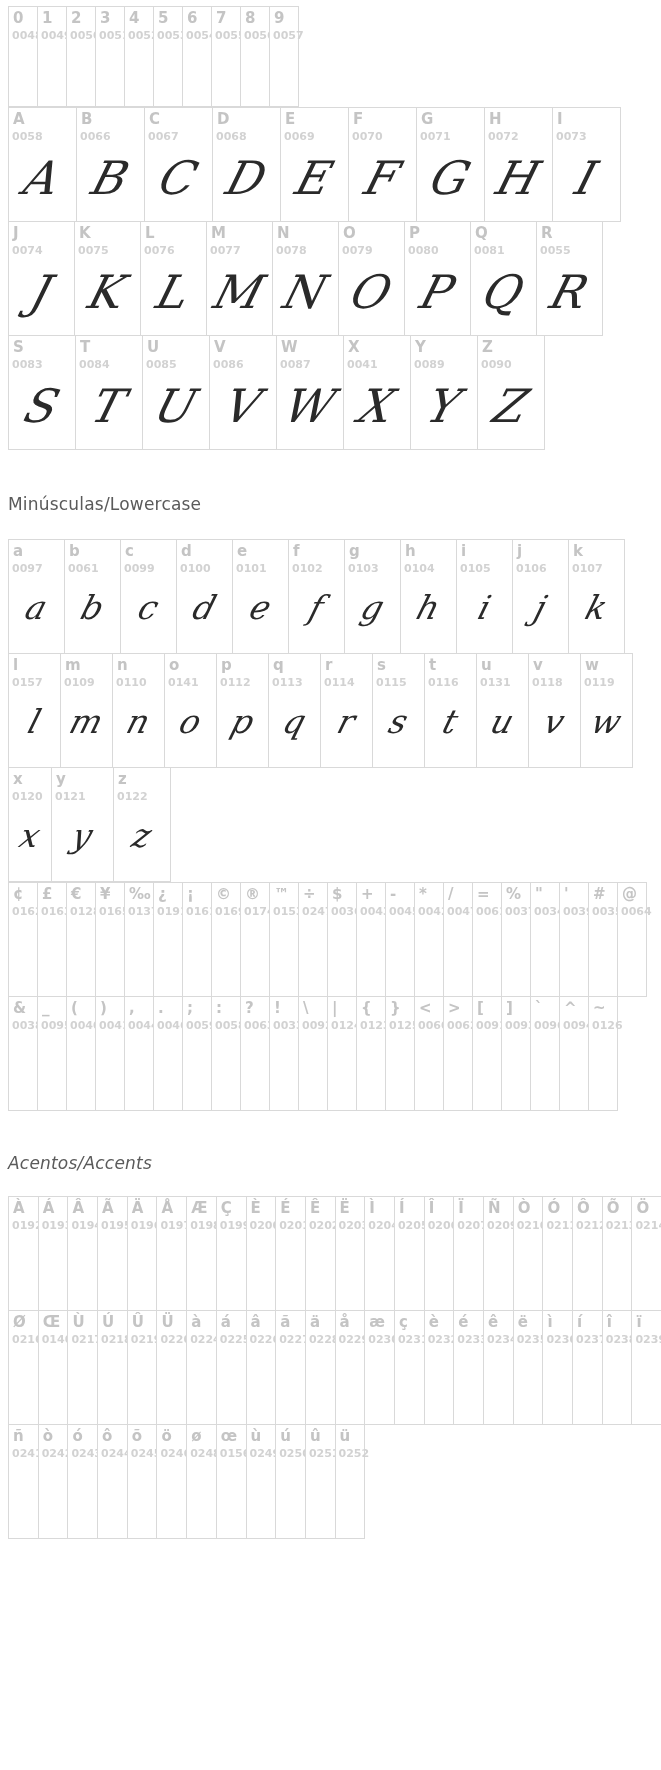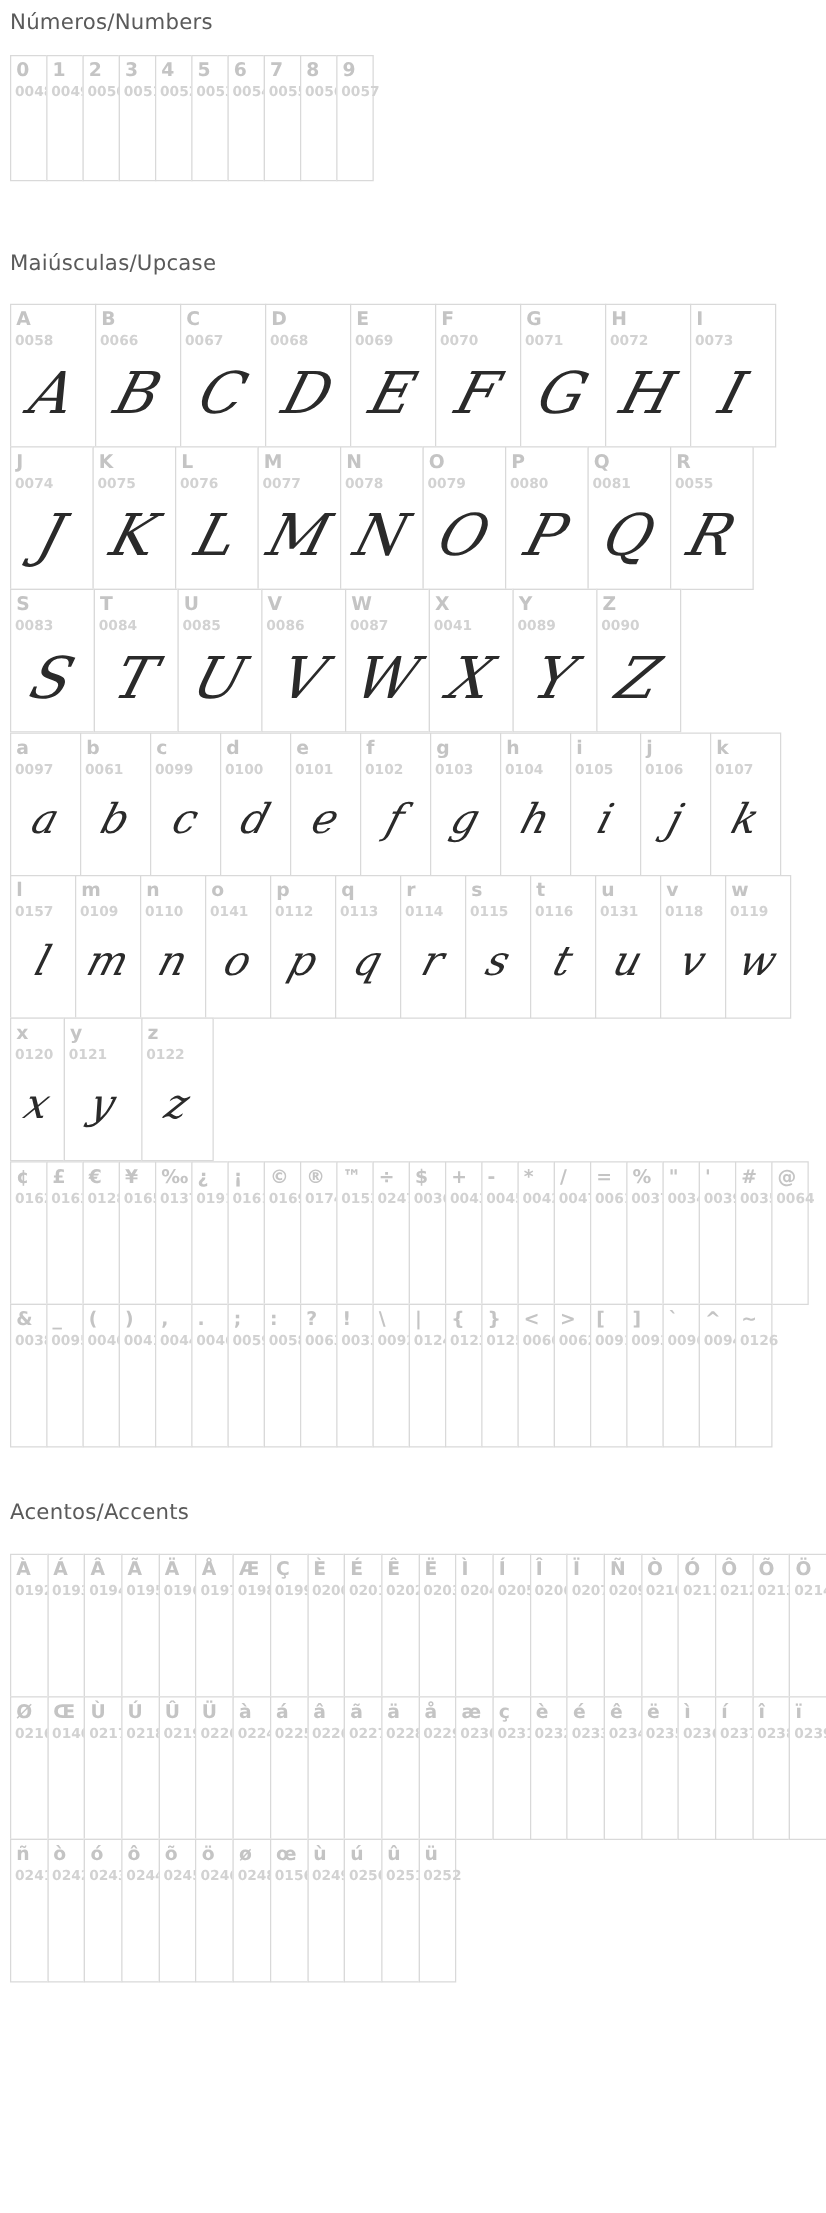--- a/index.html
+++ b/index.html
@@ -14,21 +14,21 @@
     font-weight:400;
     color:#5a5a5a;
     margin:0;
     letter-spacing:0.2px;
   }
   .section{margin:0;}
   #numbers h2.section-title{margin:2px 0 16px 0;}
   #upcase h2.section-title{margin:56px 0 22px 0;}
   #lowercase h2.section-title{margin:44px 0 25px 0;}
   #symbols h2.section-title{margin:38px 0 24px 0;}
-  #accents h2.section-title{margin:42px 16px 23px 0;}
+  #accents h2.section-title{margin:42px 16px 23px 0;font-style:italic;}
 
   .row{display:flex;}
   .row + .row{margin-top:-1px;}
   .cell{
     position:relative;
     box-sizing:border-box;
     border:1px solid #d9d9d9;
     height:115px;
     flex:0 0 auto;
     background:#ffffff;
@@ -74,21 +74,20 @@
   #lowercase .row-2 .cell:nth-child(2){width:63px;}
   #lowercase .row-2 .cell:nth-child(3){width:58px;}
   #upcase .glyph{font-size:46px;bottom:16px;}
   #lowercase .glyph{font-size:33px;bottom:26px;}
 </style>
 </head>
 <body>
 
 <div id="sections-root">
     <section class="section" id="numbers">
-      <h2 class="section-title">Números/Numbers</h2>
       <div class="row row-0">
         <div class="cell">
           <div class="ch">0</div>
           <div class="code">0048</div>
         </div>
         <div class="cell">
           <div class="ch">1</div>
           <div class="code">0049</div>
         </div>
         <div class="cell">
@@ -119,21 +118,20 @@
           <div class="ch">8</div>
           <div class="code">0056</div>
         </div>
         <div class="cell">
           <div class="ch">9</div>
           <div class="code">0057</div>
         </div>
       </div>
     </section>
     <section class="section" id="upcase">
-      <h2 class="section-title">Maiúsculas/Upcase</h2>
       <div class="row row-0">
         <div class="cell">
           <div class="ch">A</div>
           <div class="code">0058</div>
           <div class="glyph">A</div>
         </div>
         <div class="cell">
           <div class="ch">B</div>
           <div class="code">0066</div>
           <div class="glyph">B</div>
@@ -258,20 +256,21 @@
           <div class="glyph">Y</div>
         </div>
         <div class="cell">
           <div class="ch">Z</div>
           <div class="code">0090</div>
           <div class="glyph">Z</div>
         </div>
       </div>
     </section>
     <section class="section" id="lowercase">
+      <h2 class="section-title">Minúsculas/Lowercase</h2>
       <div class="row row-0">
         <div class="cell">
           <div class="ch">a</div>
           <div class="code">0097</div>
           <div class="glyph">a</div>
         </div>
         <div class="cell">
           <div class="ch">b</div>
           <div class="code">0061</div>
           <div class="glyph">b</div>

